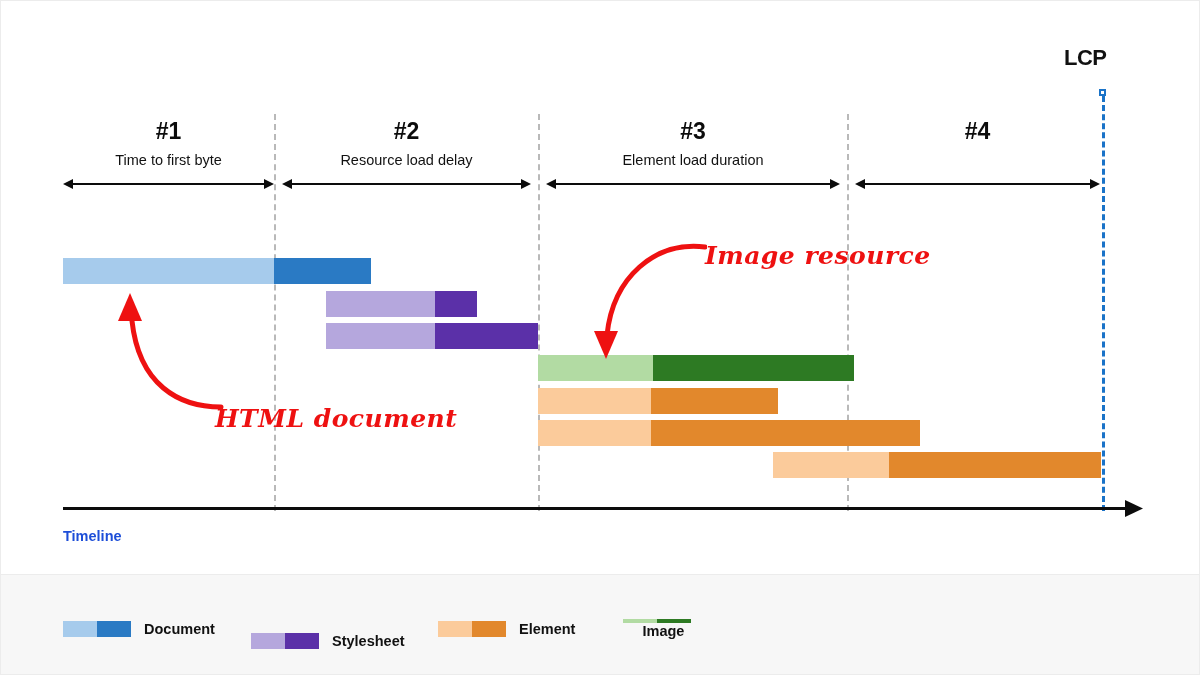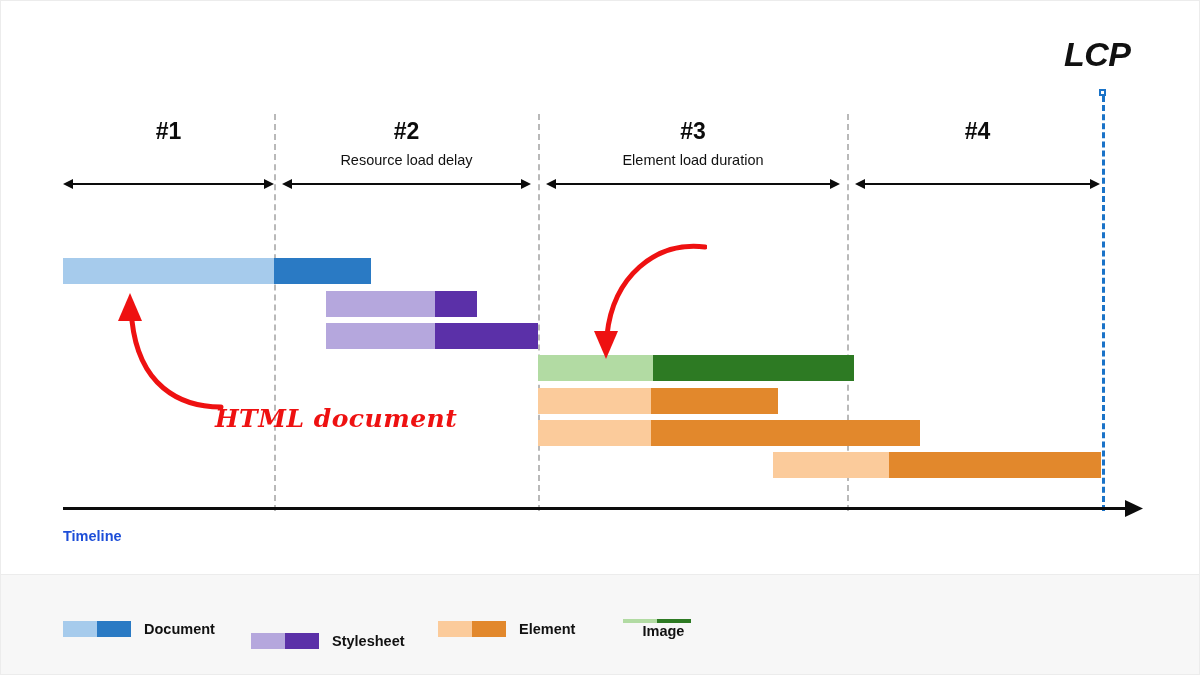--- a/index.html
+++ b/index.html
@@ -153,29 +153,30 @@
     white-space: nowrap;
   }
 </style>
 </head>
 <body>
 
 <div id="page">
 
   <div id="plot">
 
-    <div class="lcp-label" style="left:1063px; top:34px; font-size:34px;font-style:italic;">LCP</div>
+    <div class="lcp-label" style="left:1063px; top:44px; font-size:22px;">LCP</div>
     <div class="lcp-cap" style="left:1098px; top:88px;"></div>
     <div class="lcp-line" style="left:1101px; top:95px; height:415px;"></div>
 
     <div class="divider" style="left:273px; top:113px; height:397px;"></div>
     <div class="divider" style="left:537px; top:113px; height:397px;"></div>
     <div class="divider" style="left:846px; top:113px; height:397px;"></div>
 
     <div class="phase-num" style="left:62px; top:117px; width:211px;">#1</div>
+    <div class="phase-name" style="left:62px; top:151px; width:211px;">Time to first byte</div>
     <svg class="phase-arrow" style="left:62px; top:176px;" width="211" height="14" viewBox="0 0 211 14">
       <line x1="7" y1="7" x2="204" y2="7" stroke="#0c0c0c" stroke-width="2.2"></line>
       <polygon points="0,7 10,2 10,12" fill="#0c0c0c"></polygon>
       <polygon points="211,7 201,2 201,12" fill="#0c0c0c"></polygon>
     </svg>
 
     <div class="phase-num" style="left:281px; top:117px; width:249px;">#2</div>
     <div class="phase-name" style="left:281px; top:151px; width:249px;">Resource load delay</div>
     <svg class="phase-arrow" style="left:281px; top:176px;" width="249" height="14" viewBox="0 0 249 14">
       <line x1="7" y1="7" x2="242" y2="7" stroke="#0c0c0c" stroke-width="2.2"></line>
@@ -236,20 +237,21 @@
     <svg class="annot-arrow" style="left:108px; top:288px;" width="115" height="125" viewBox="0 0 115 125">
       <path d="M112,118 C70,118 30,96 23,32" fill="none" stroke="#ee1111" stroke-width="5" stroke-linecap="round"></path>
       <polygon points="21,4 33,32 9,32" fill="#ee1111"></polygon>
     </svg>
     <div class="annot" style="left:214px; top:403px;">HTML document</div>
 
     <svg class="annot-arrow" style="left:586px; top:238px;" width="120" height="122" viewBox="0 0 120 122">
       <path d="M118,8 C68,2 26,38 20,96" fill="none" stroke="#ee1111" stroke-width="5" stroke-linecap="round"></path>
       <polygon points="19,120 7,92 31,92" fill="#ee1111"></polygon>
     </svg>
+    <div class="annot" style="left:704px; top:240px;">Image resource</div>
 
     <div class="axis-line" style="left:62px; top:506px; width:1068px;"></div>
     <svg class="axis-head" style="left:1124px; top:499px;" width="18" height="17" viewBox="0 0 18 17">
       <polygon points="18,8.5 0,0 0,17" fill="#0c0c0c"></polygon>
     </svg>
     <div class="axis-label" style="left:62px; top:527px;">Timeline</div>
   </div>
 
   <div id="legend">
     <div class="legend-item" style="left:62px;">

